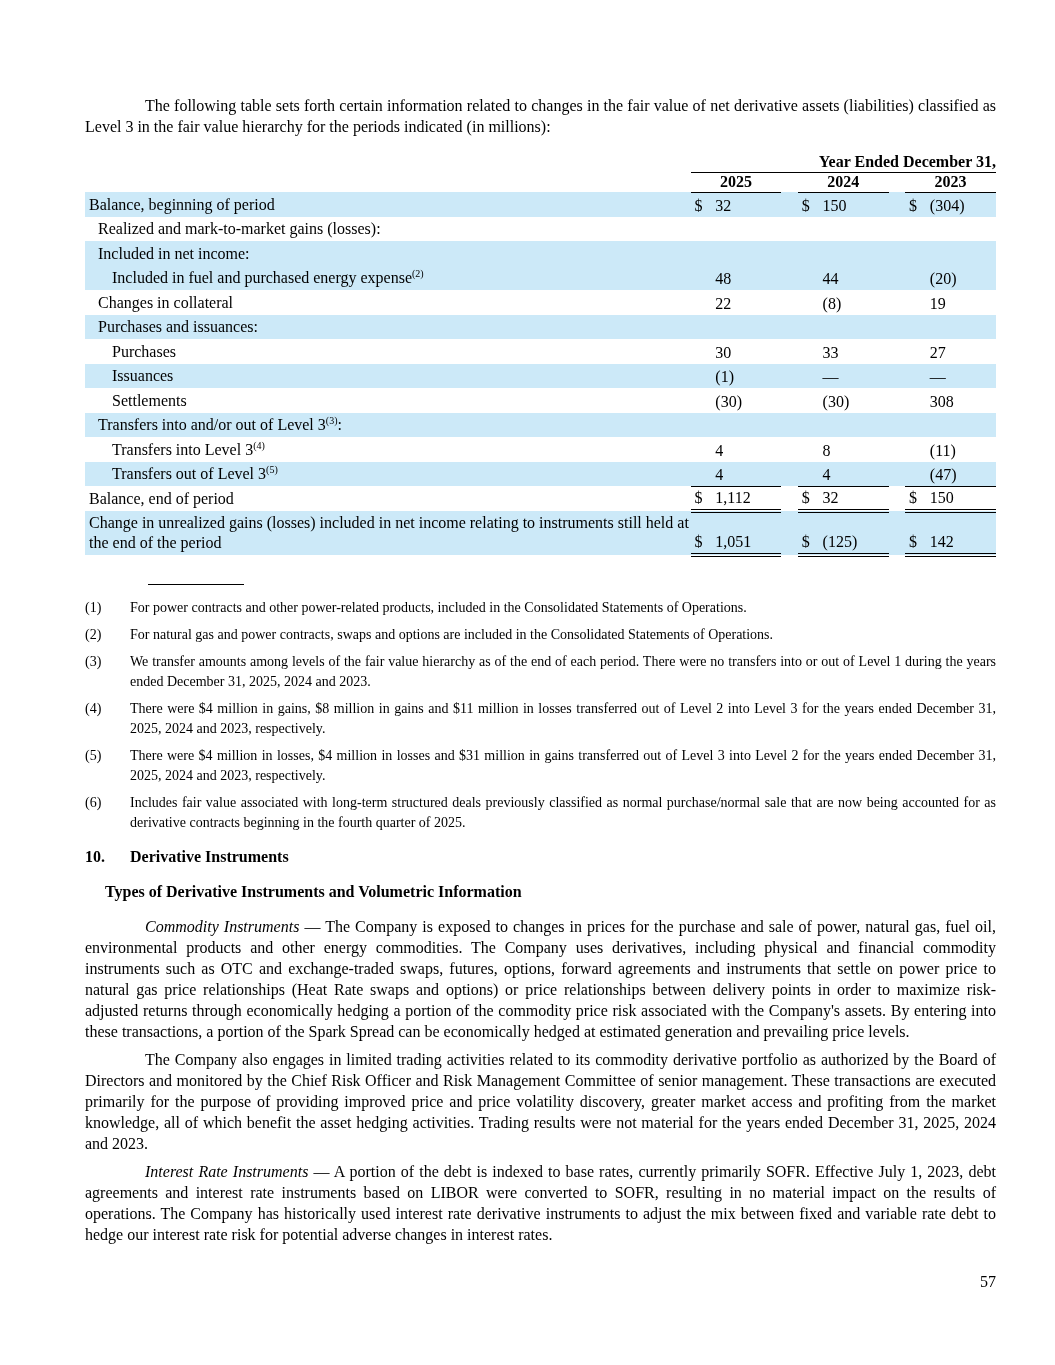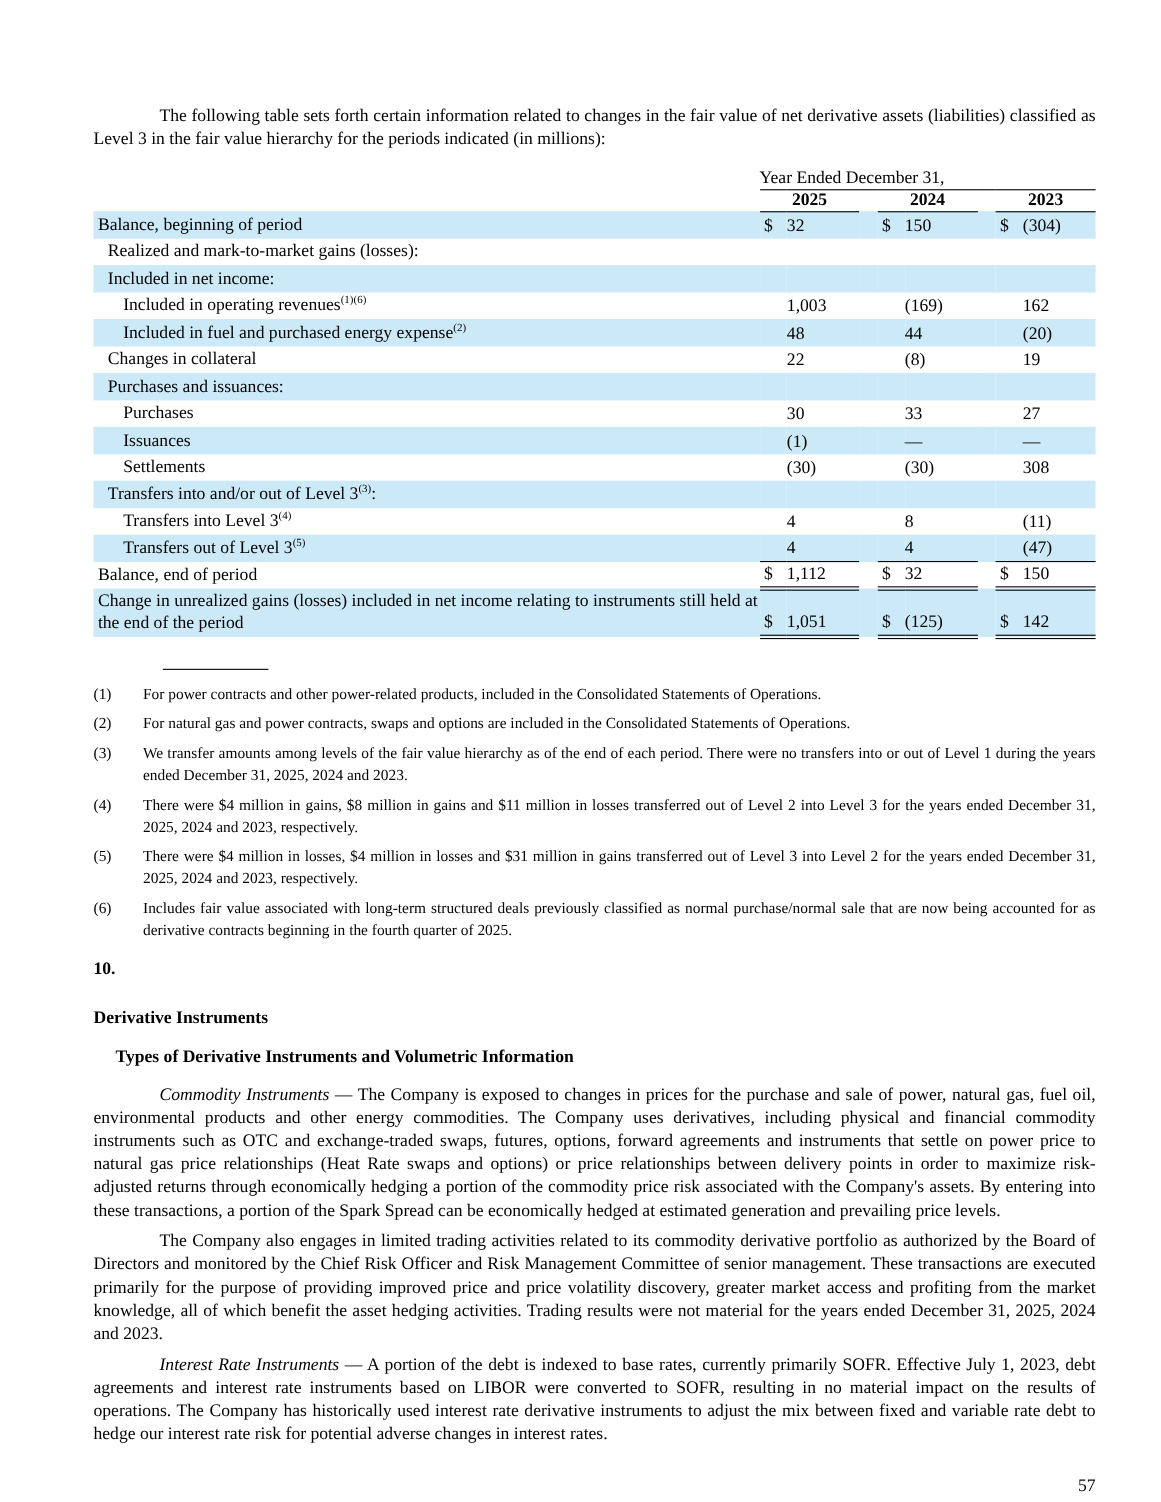--- a/index.html
+++ b/index.html
@@ -19,21 +19,21 @@
 
   
   .tbl-wrap { margin-top:13px; }
   table { border-collapse:collapse; width:100%; font-size:16px; table-layout:fixed; }
   col.c-lbl { width:587px; }
   col.c-cur { width:24px; }
   col.c-val { width:64px; }
   col.c-gap { width:16px; }
   th, td { padding:0; vertical-align:bottom; }
   th.yed {
-    font-weight:normal; text-align:left; border-bottom:1.5px solid #000;
+    font-weight:bold; text-align:right; border-bottom:1.5px solid #000;
     padding-bottom:1px; height:22px;
   }
   th.year {
     font-weight:bold; text-align:center; border-bottom:1.5px solid #000;
     height:18px; padding-bottom:1px;
   }
   tbody td { height:24.5px; padding-top:2px; padding-bottom:2px; }
   tr.shaded td { background:var(--hl); }
   td.lbl { text-align:left; line-height:20px; }
   td.ind0 { padding-left:4px; }
@@ -48,21 +48,21 @@
   
   .fn-divider { width:96px; border-top:1.2px solid #000; margin:27px 0 13px 63px; }
   .footnote {
     display:flex; font-size:14px; line-height:20px; margin-bottom:7px;
     text-align:justify;
   }
   .fn-num { width:45px; flex:0 0 45px; }
   .fn-text { flex:1; }
 
   
-  .sec-heading { display:flex; font-weight:bold; margin:13px 0 0 0; line-height:21px;flex-direction:column; }
+  .sec-heading { display:flex; font-weight:bold; margin:13px 0 0 0; line-height:21px; }
   .sec-num { width:45px; flex:0 0 45px; }
   .sub-heading {
     font-weight:bold; margin:14px 0 14px 20px; line-height:21px;
   }
 
   .page-number { text-align:right; margin-top:28px; font-size:16px; }
 </style>
 </head>
 <body>
 
@@ -124,31 +124,20 @@
             <td class="lbl ind1"><span>Included in net income:</span></td>
             <td class="cur"></td>
             <td class="val"></td>
             <td class="gap"></td>
             <td class="cur"></td>
             <td class="val"></td>
             <td class="gap"></td>
             <td class="cur"></td>
             <td class="val"></td>
           </tr>
-          <tr>
-            <td class="lbl ind2"><span>Included in operating revenues</span><sup>(1)(6)</sup></td>
-            <td class="cur"></td>
-            <td class="val">1,003</td>
-            <td class="gap"></td>
-            <td class="cur"></td>
-            <td class="val">(169)</td>
-            <td class="gap"></td>
-            <td class="cur"></td>
-            <td class="val">162</td>
-          </tr>
           <tr class="shaded">
             <td class="lbl ind2"><span>Included in fuel and purchased energy expense</span><sup>(2)</sup></td>
             <td class="cur"></td>
             <td class="val">48</td>
             <td class="gap"></td>
             <td class="cur"></td>
             <td class="val">44</td>
             <td class="gap"></td>
             <td class="cur"></td>
             <td class="val">(20)</td>

